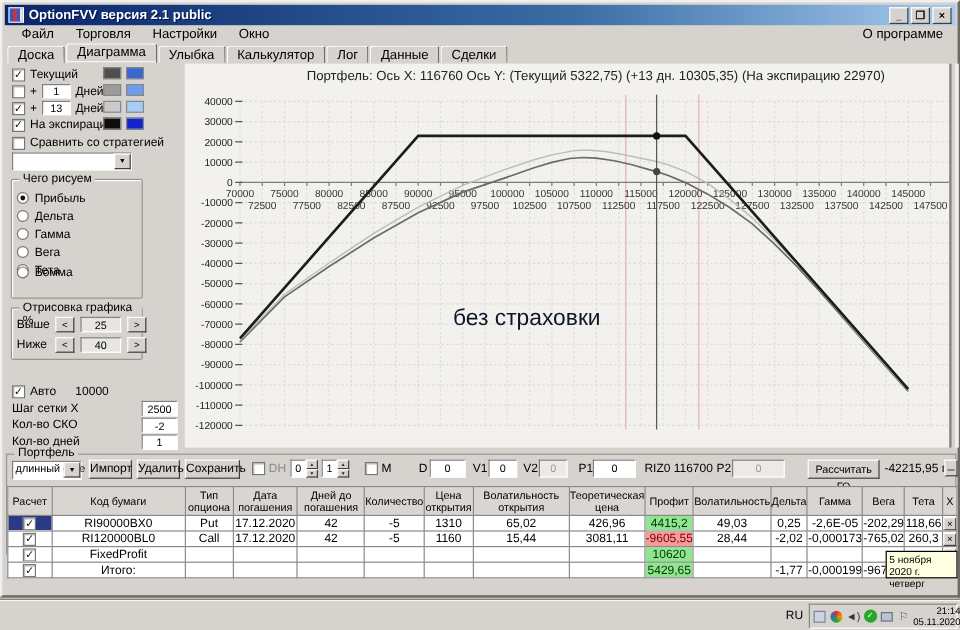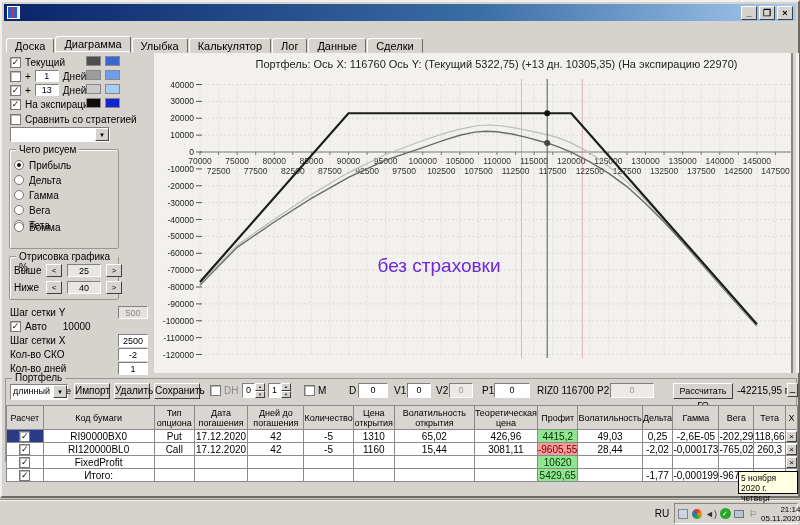--- a/index.html
+++ b/index.html
@@ -54,21 +54,21 @@
   .fieldrow .flabel { flex:1; }
   .tfield { width:30px; height:13px; background:#fff; border:1px solid; border-color:#808080 #fff #fff #808080;
     text-align:center; font-size:9px; line-height:12px; }
   .tfield.dis { background:#e4e2dd; color:#8a8a8a; }
 
   
   .chartpanel { position:absolute; left:150px; top:0; width:645px; height:320px; background:#f2f1ee; }
   .chart-title { position:absolute; top:5px; left:40px; right:0; text-align:center; font-size:11px; color:#222; }
   #chart-svg { position:absolute; left:0; top:0; }
   .annotation { position:absolute; left:205px; top:202px; width:160px; text-align:center;
-    font-size:19px; color:#6d28d9; }
+    font-size:19px; color:#0f172a; }
   .rightstrip { position:absolute; right:0; top:0; width:5px; height:320px; background:#d6d3ce;
     border-left:2px solid #8a867f; }
 
   
   .portfolio { position:absolute; left:2px; top:372px; width:794px; height:88px; }
   .pborder { position:absolute; left:1px; top:4px; right:1px; bottom:0; border:1px solid #9a968f; }
   .plabel { position:absolute; left:8px; top:-2px; background:#d6d3ce; padding:0 3px; font-size:10px; }
   .ptoolbar { position:absolute; left:0; top:9px; width:100%; height:18px; font-size:10px; }
   .ptool { position:absolute; height:16px; }
   .btn { background:#d6d3ce; border:1px solid; border-color:#fff #404040 #404040 #fff;
@@ -94,48 +94,56 @@
   .ptable td.cbcell.sel { background:#2a3a85; }
   .xbtn { display:inline-block; width:11px; height:11px; background:#d6d3ce; border:1px solid;
     border-color:#fff #404040 #404040 #fff; font-size:8px; line-height:9px; }
   .ptable .cb { margin-top:1px; }
 
   .statusbar { position:absolute; left:2px; top:479px; width:794px; height:16px; background:#d6d3ce;
     border:1px solid; border-color:#808080 #fff #fff #808080; font-size:10px; line-height:14px; padding-left:5px;
     white-space:nowrap; overflow:hidden; }
 
   
-  .tooltip { position:absolute; left:738px; top:471px; width:60px; height:23px; background:#ffffe1;
+  .tooltip { position:absolute; left:738px; top:459px; width:60px; height:23px; background:#ffffe1;
     border:1px solid #000; font-size:8.5px; line-height:10px; padding:1px 2px; z-index:60; }
 
   
   .taskbar { position:absolute; left:0; top:500px; width:800px; height:40px; background:#d6d3ce;
     border-top:1px solid #f5f4f1; box-shadow:0 -1px 0 #8a867f; }
   .lang { position:absolute; left:652px; top:5px; width:20px; height:15px; text-align:center;
     font-size:10px; line-height:15px; }
   .tray { position:absolute; left:674px; top:2px; width:124px; height:21px; border:1px solid;
     border-color:#8a867f #fff #fff #8a867f; display:flex; align-items:center; gap:2px; padding:0 2px; }
   .ticon { width:12px; height:12px; flex:none; display:flex; align-items:center; justify-content:center; font-size:9px; }
   .clock { margin-left:auto; text-align:right; font-size:8px; line-height:9px; padding-right:2px; }
 </style>
 </head>
 <body>
 
 <div class="desktop">
   <div class="win">
 
     <div class="titlebar">
       <div class="app-icon"></div>
+      <span class="titletext">OptionFVV версия 2.1 public</span>
       <div class="winbtns">
         <div class="wbtn">_</div>
         <div class="wbtn">❐</div>
         <div class="wbtn">×</div>
       </div>
     </div>
 
+    <div class="menubar">
+      <span class="menuitem">Файл</span>
+      <span class="menuitem">Торговля</span>
+      <span class="menuitem">Настройки</span>
+      <span class="menuitem">Окно</span>
+      <span class="menuright">О программе</span>
+    </div>
 
     <div class="tabbar">
       <div class="tab">Доска</div>
       <div class="tab active">Диаграмма</div>
       <div class="tab">Улыбка</div>
       <div class="tab">Калькулятор</div>
       <div class="tab">Лог</div>
       <div class="tab">Данные</div>
       <div class="tab">Сделки</div>
     </div>
@@ -223,24 +231,20 @@
           <span class="rangefield">25</span>
           <span class="smallbtn">&gt;</span>
         </div>
         <div class="rrow" style="top:228px">
           <span style="width:27px">Ниже</span>
           <span class="smallbtn">&lt;</span>
           <span class="rangefield">40</span>
           <span class="smallbtn">&gt;</span>
         </div>
 
-        <div class="fieldrow" style="top:253px">
-          <span class="flabel">Шаг сетки Y</span>
-          <span class="tfield dis">500</span>
-        </div>
         <div class="fieldrow" style="top:267px">
           <span class="cb">✓</span>
           <span style="margin-left:4px">Авто</span>
           <span style="margin-left:16px">10000</span>
         </div>
         <div class="fieldrow" style="top:281px">
           <span class="flabel">Шаг сетки X</span>
           <span class="tfield">2500</span>
         </div>
         <div class="fieldrow" style="top:295px">

